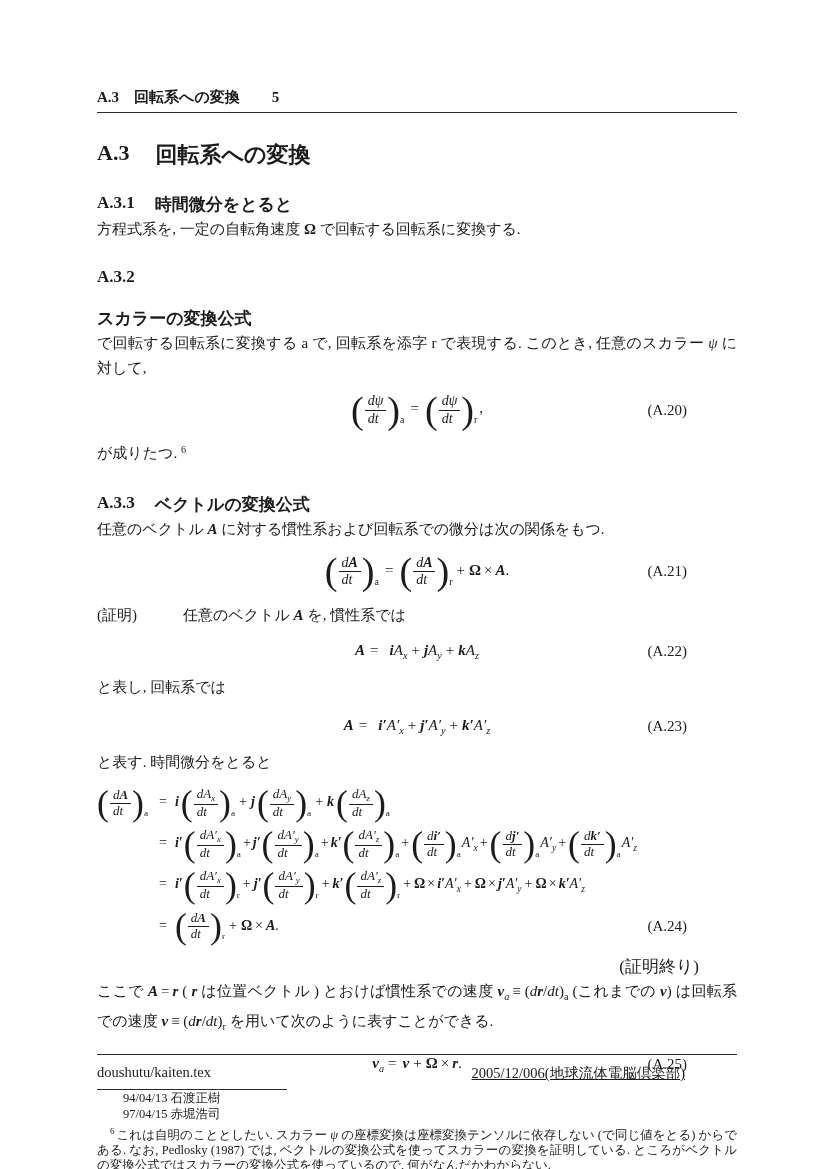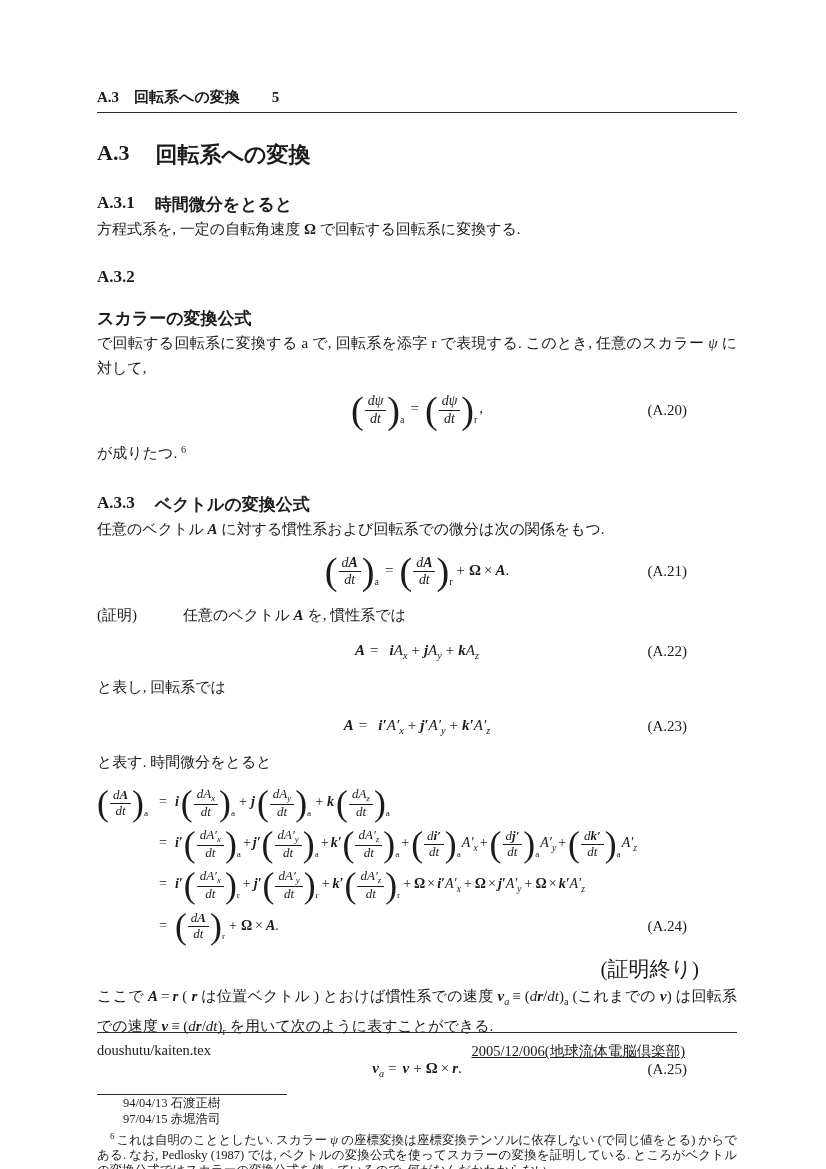--- a/index.html
+++ b/index.html
@@ -35,48 +35,48 @@
   .eqtag { position:absolute; right:50px; font-size:15px; font-style:normal; }
 
   
   .earray { margin-top:8px; font-size:14px; }
   .arow { position:relative; display:flex; align-items:center; min-height:41px; white-space:nowrap; }
   .alhs { width:62px; flex:none; }
   .arhs { flex:1; }
 
   .proofline { display:flex; font-size:15px; margin-top:10px; }
   .prooflabel { width:86px; flex:none; }
-  .proofend { text-align:right; padding-right:38px; font-size:21px; margin-top:8px; }
+  .proofend { text-align:right; padding-right:38px; font-size:17px; margin-top:8px; }
 
   
   .mt { font-style:normal; }
   .mi { font-style:italic; }
   .mb { font-style:italic; font-weight:bold; }
   .mB { font-weight:bold; }
   .ms { font-size:68%; vertical-align:-0.35em; font-style:italic; }
   .mS { font-size:68%; vertical-align:-0.35em; font-style:normal; }
   .msup { font-size:68%; vertical-align:0.5em; }
   .msp { display:inline-block; }
-  .mfrac { display:inline-block; text-align:center; vertical-align:middle;
+  .mfrac { display:inline-block; vertical-align:middle;
            font-size:93%; line-height:1.15; }
   .fn { display:block; padding:0 3px; }
   .fd { display:block; border-top:1px solid #1b1b1b; padding:0 3px; }
   .mpar { display:inline-flex; align-items:center; vertical-align:middle; }
   .pp { font-size:2.55em; line-height:0.8; font-weight:normal; font-style:normal; }
   .pin { display:inline-flex; align-items:center; padding:0 1px; }
   .psub { font-size:66%; font-style:normal; vertical-align:-1em; }
 
   
   .fnrule { width:190px; border-top:1.4px solid #2a2a2a; margin-top:9px; }
   .fnsig { font-size:12.5px; line-height:15px; margin-left:26px; margin-top:1px; }
   .fnpara { font-size:12.5px; line-height:15px; text-align:justify; text-indent:13px; margin-top:2px; }
   .fnmark { font-size:9px; vertical-align:super; margin-right:2px; }
 
   
-  .footerwrap { position:absolute; left:97px; top:1032px; width:640px; }
+  .footerwrap { position:absolute; left:97px; top:1054px; width:640px; }
   .frule { border-top:1.4px solid #2a2a2a; }
   .footer { display:flex; justify-content:space-between; font-size:14.5px; margin-top:9px; }
   .footer-right { padding-right:52px;text-decoration:underline; }
 </style>
 </head>
 <body>
 
 <div class="page">
   <div class="content">
 

